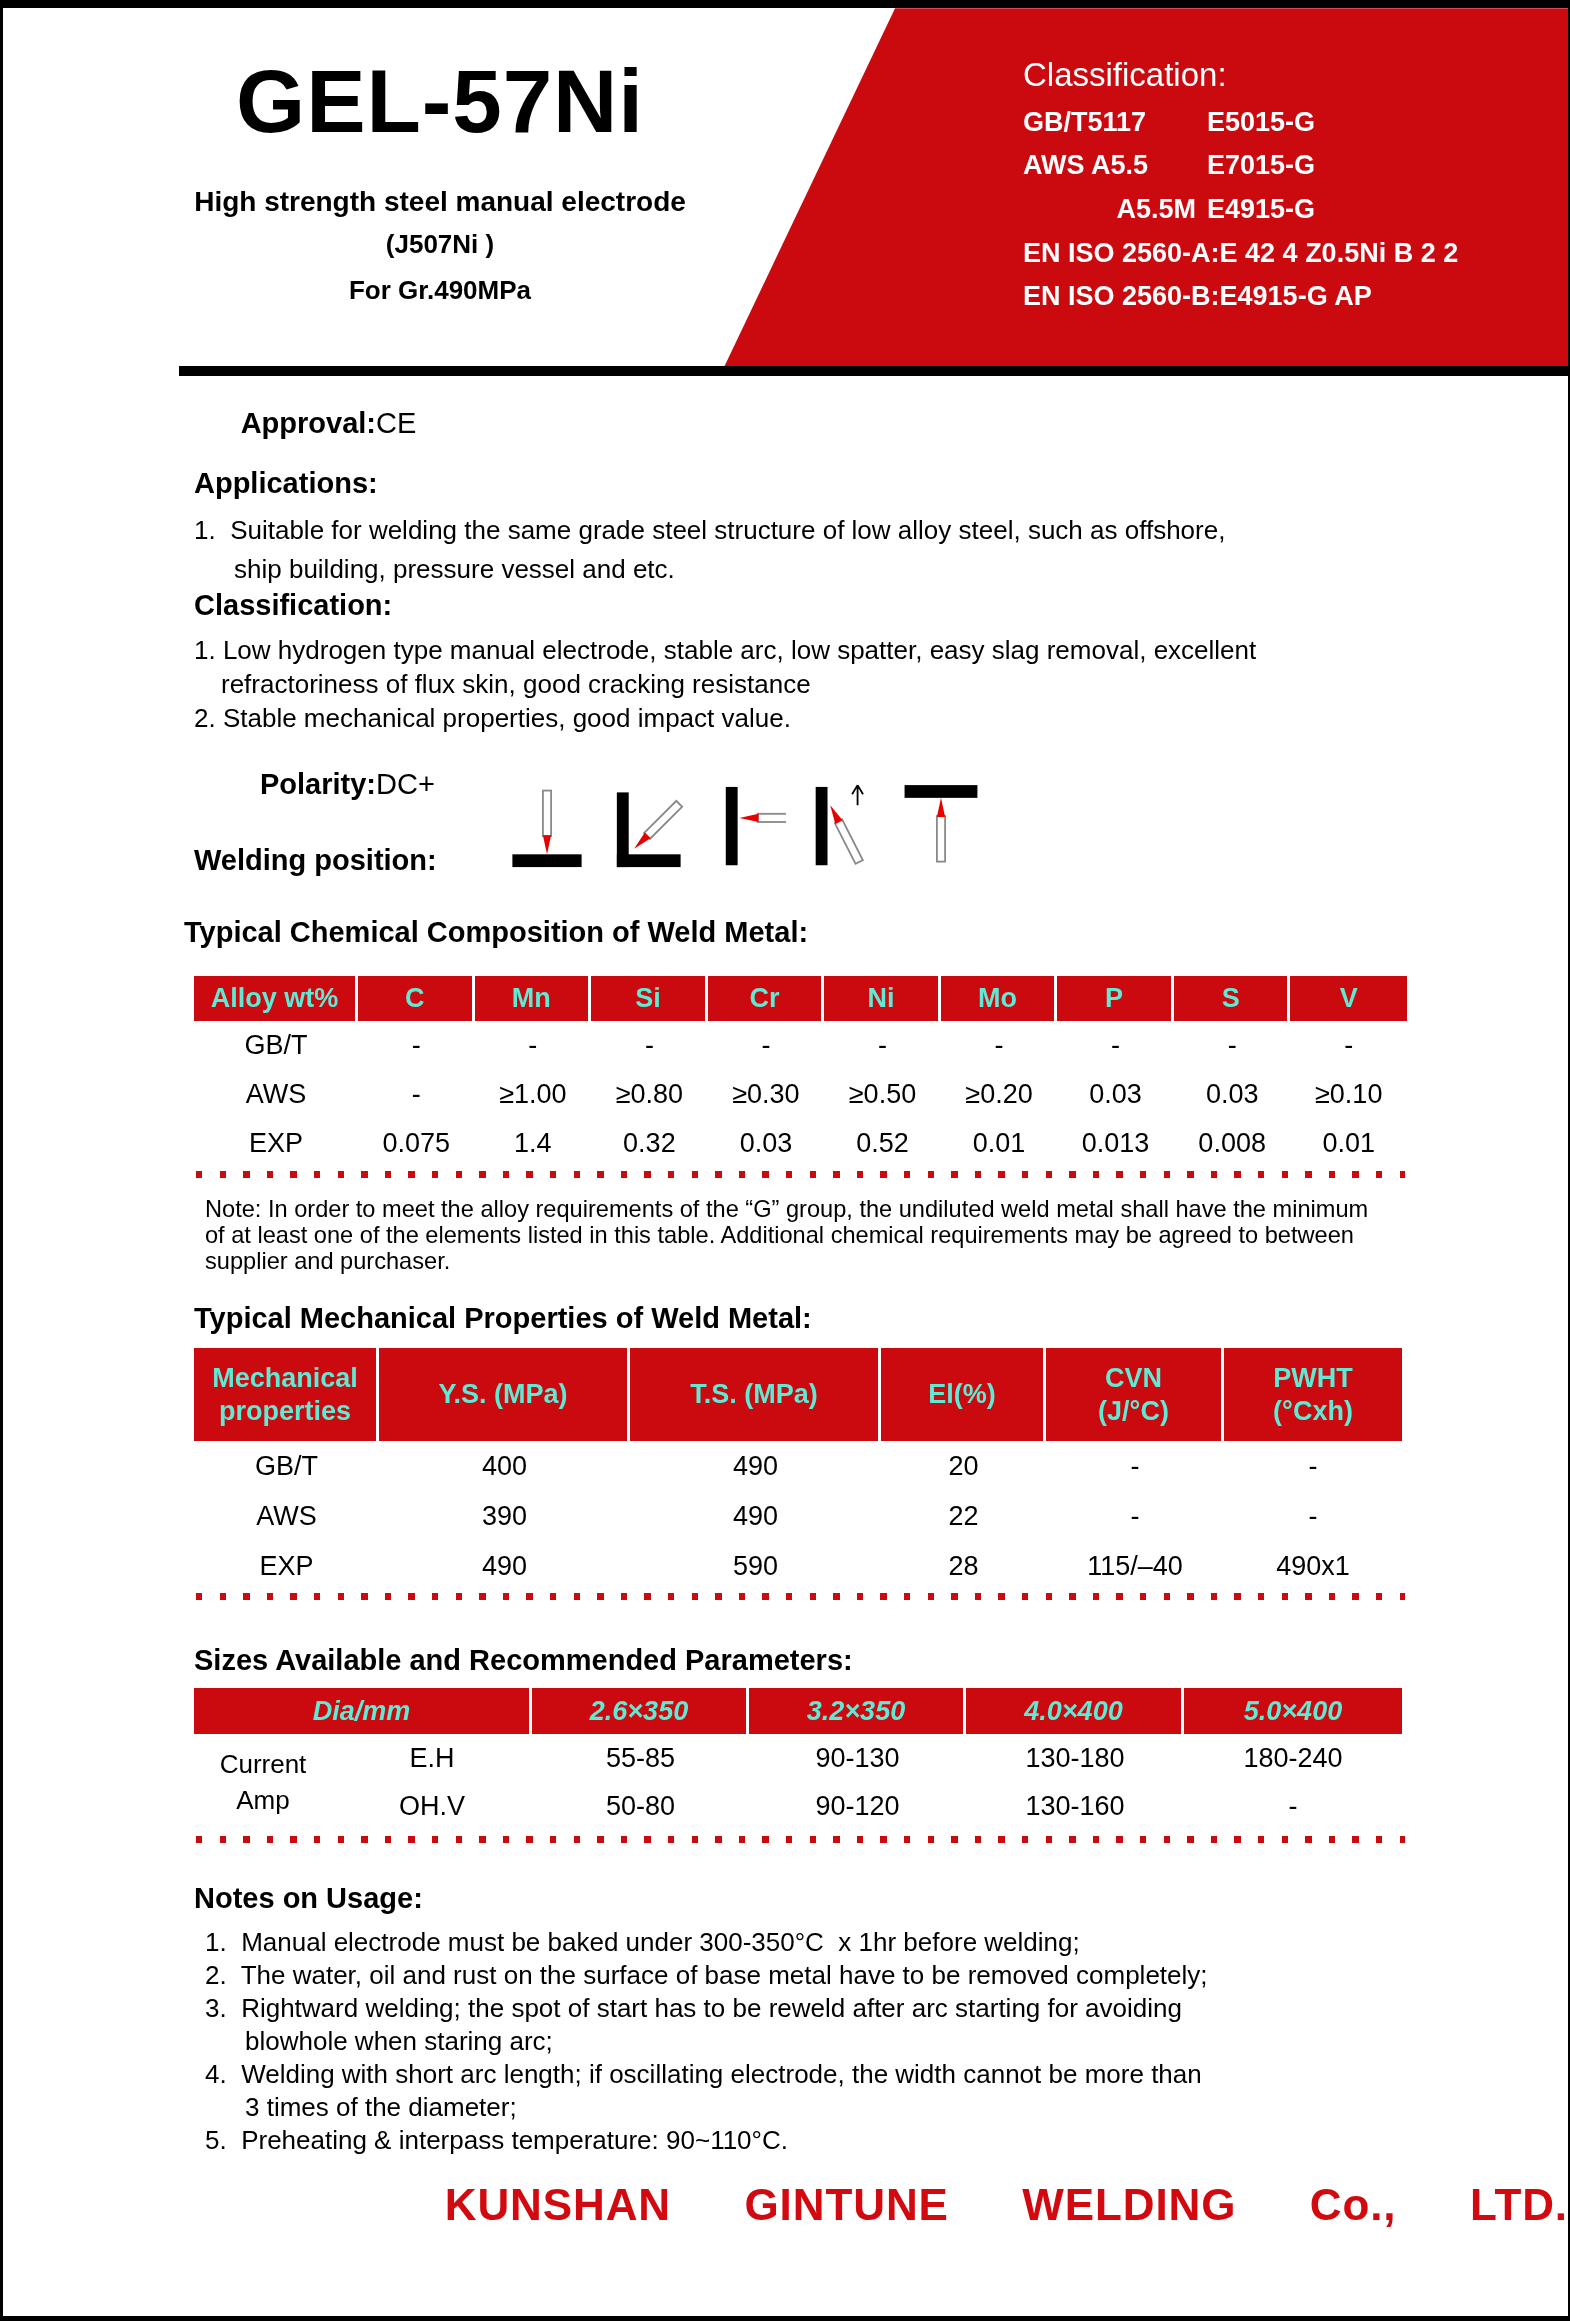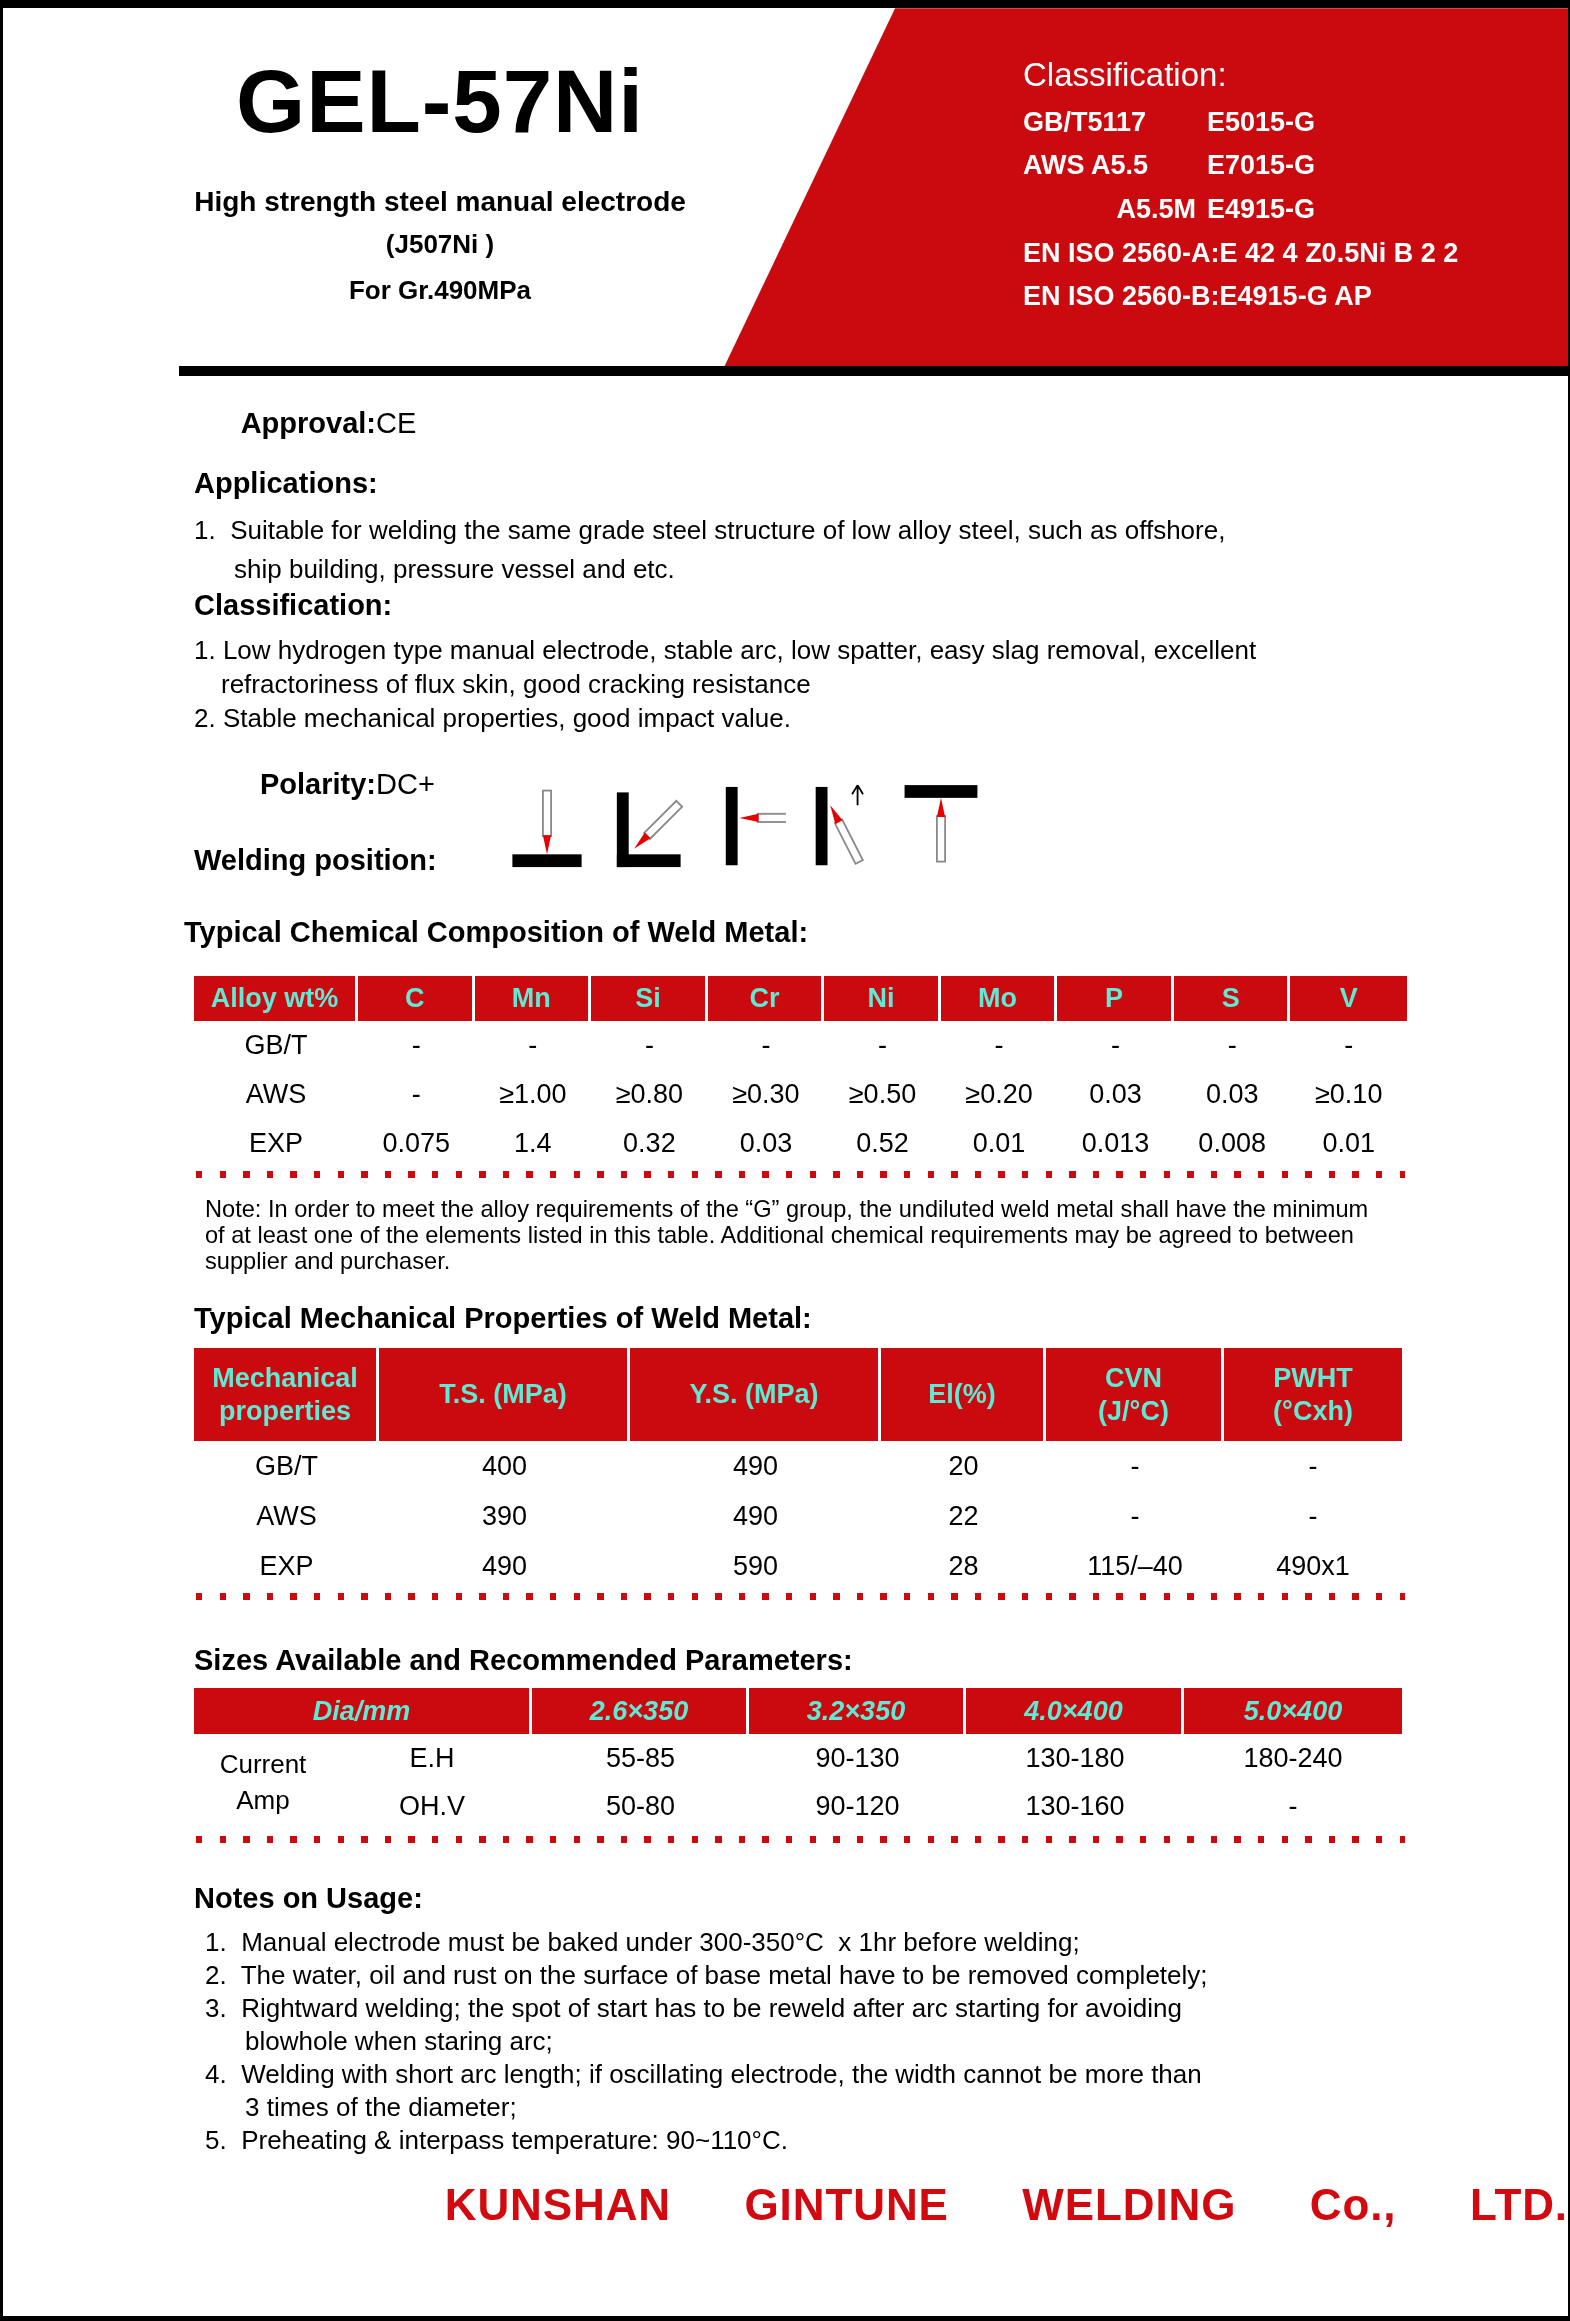--- a/index.html
+++ b/index.html
@@ -230,22 +230,22 @@
   <div class="abs note-block">
     <div class="bt" style="font-size:23.6px;line-height:26px;">Note: In order to meet the alloy requirements of the “G” group, the undiluted weld metal shall have the minimum</div>
     <div class="bt" style="font-size:23.6px;line-height:26px;">of at least one of the elements listed in this table. Additional chemical requirements may be agreed to between</div>
     <div class="bt" style="font-size:23.6px;line-height:26px;">supplier and purchaser.</div>
   </div>
 
   <div class="abs h2" style="left:191px;top:1302px;">Typical Mechanical Properties of Weld Metal:</div>
   <div class="abs grid mech-grid">
     <div class="h">Mechanical
 properties</div>
+    <div class="h">Y.S. (MPa)</div>
     <div class="h">T.S. (MPa)</div>
-    <div class="h">Y.S. (MPa)</div>
     <div class="h">El(%)</div>
     <div class="h">CVN
 (J/°C)</div>
     <div class="h last">PWHT
 (°Cxh)</div>
 
     <div class="c">GB/T</div>
     <div class="c">400</div>
     <div class="c">490</div>
     <div class="c">20</div>

